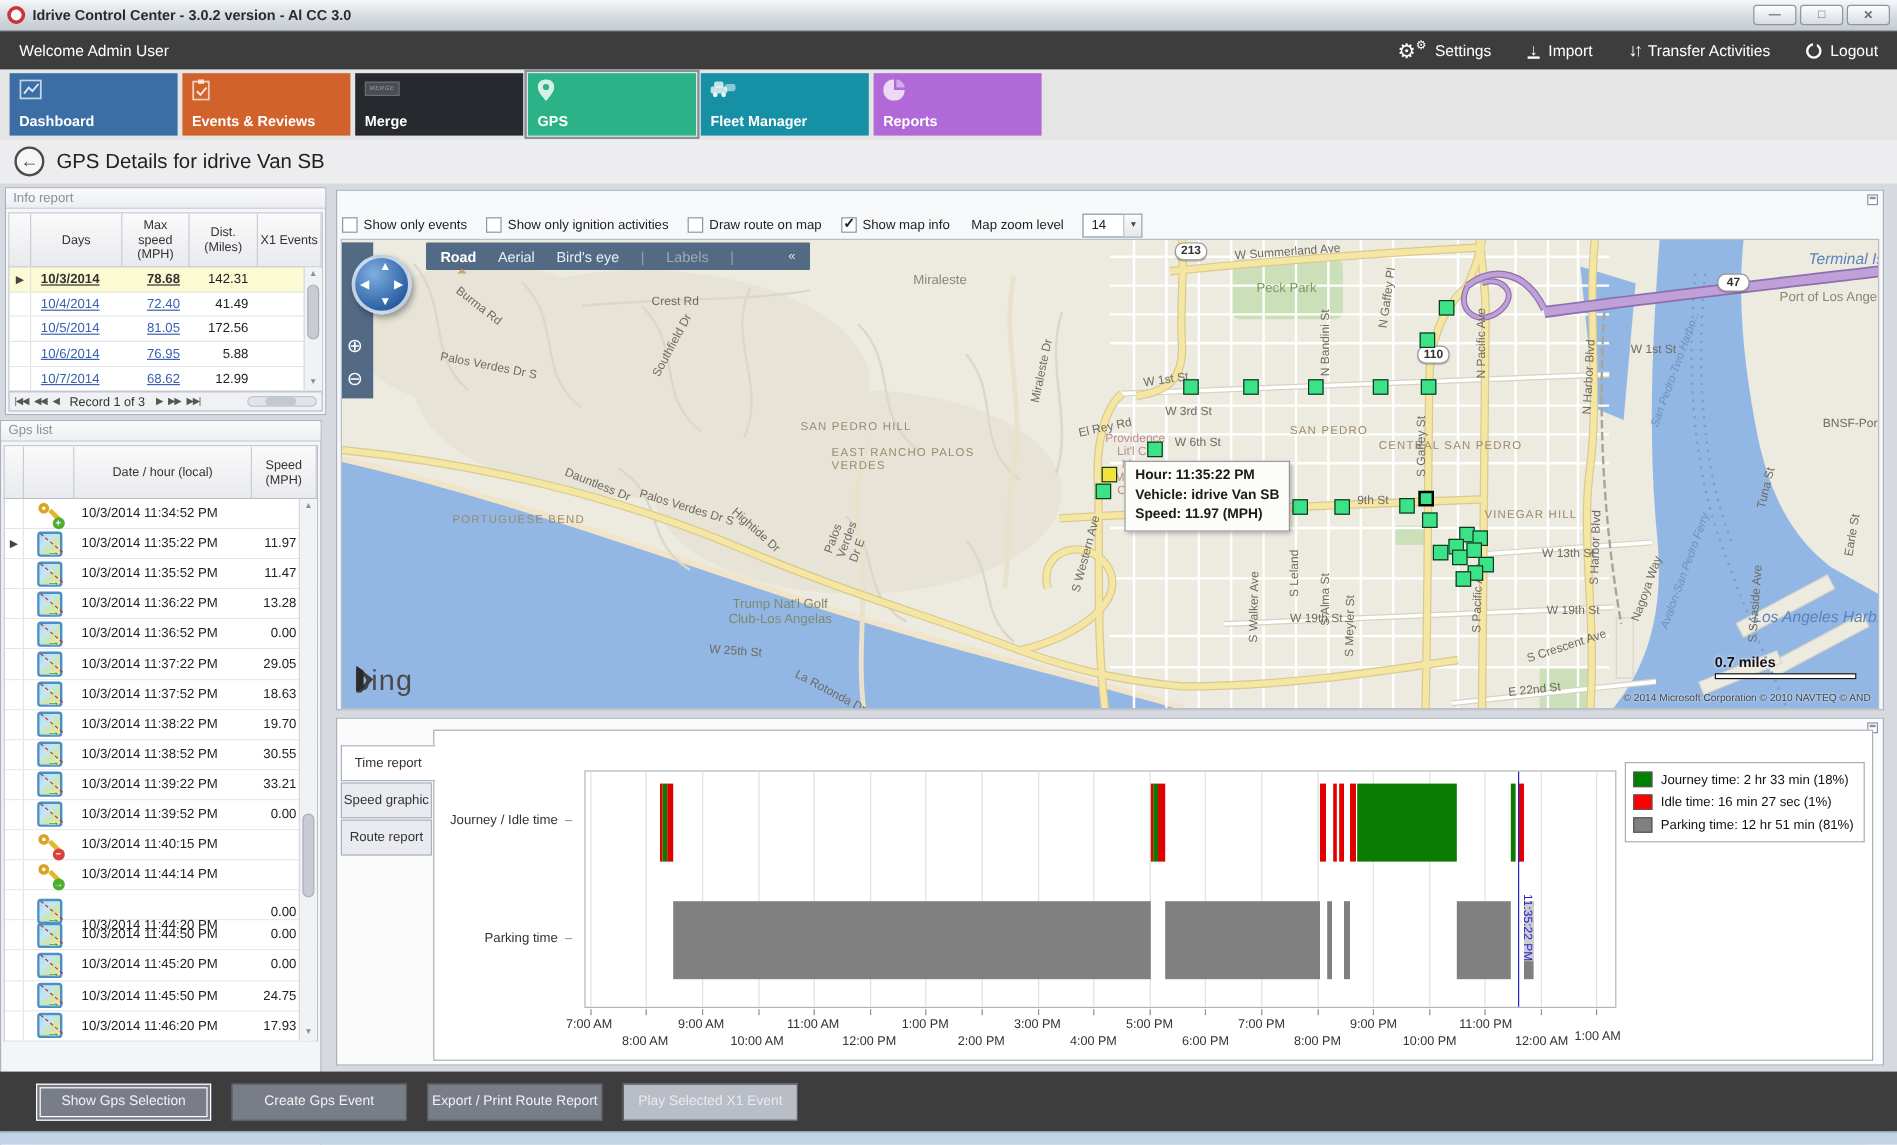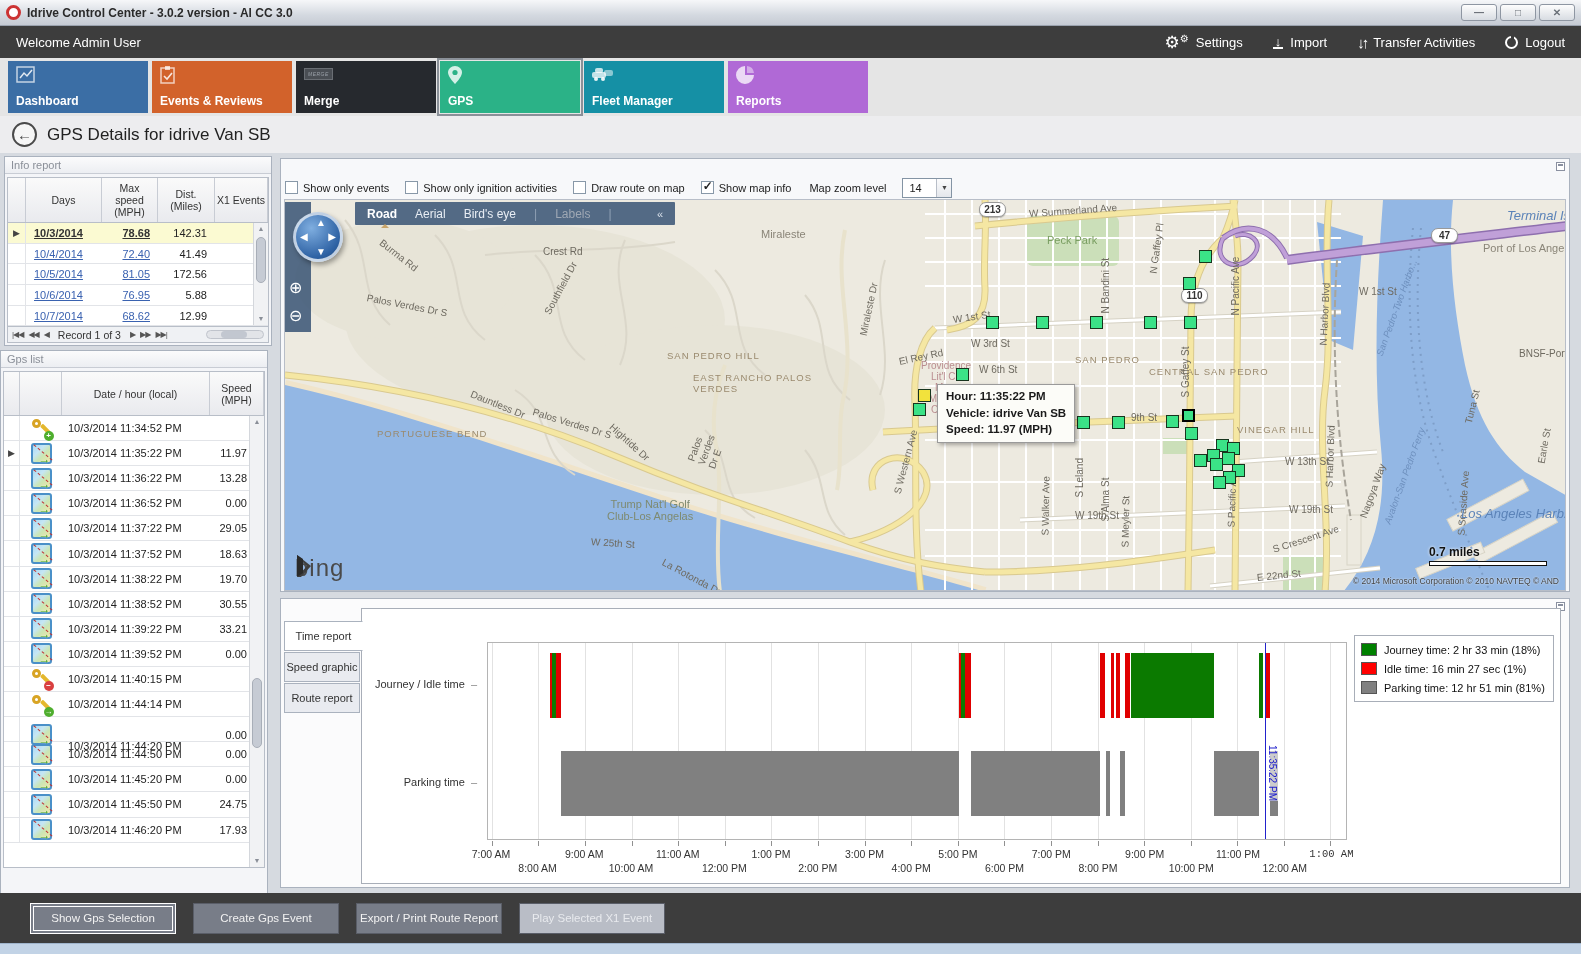--- a/index.html
+++ b/index.html
@@ -342,20 +342,28 @@
             <div style="padding-left: 6px;">10/3/2014 11:34:52 PM</div>
             <div class="num"></div>
           </div>
           <div class="g-row" style="grid-template-columns: 16px 42px 148px 45px; height: 25.1px;">
             <div class="gut">▶</div>
             <div>
               <div class="ic ic-map"></div>
             </div>
             <div style="padding-left: 6px;">10/3/2014 11:35:22 PM</div>
             <div class="num">11.97</div>
+          </div>
+          <div class="g-row" style="grid-template-columns: 16px 42px 148px 45px; height: 25.1px;">
+            <div class="gut"></div>
+            <div>
+              <div class="ic ic-map"></div>
+            </div>
+            <div style="padding-left: 6px;">10/3/2014 11:35:52 PM</div>
+            <div class="num">11.47</div>
           </div>
           <div class="g-row" style="grid-template-columns: 16px 42px 148px 45px; height: 25.1px;">
             <div class="gut"></div>
             <div>
               <div class="ic ic-map"></div>
             </div>
             <div style="padding-left: 6px;">10/3/2014 11:36:22 PM</div>
             <div class="num">13.28</div>
           </div>
           <div class="g-row" style="grid-template-columns: 16px 42px 148px 45px; height: 25.1px;">
@@ -858,21 +866,21 @@
           <div class="axlbl" style="left: 502.466px; top: 239px;">3:00 PM</div>
           <div class="axlbl" style="left: 549.163px; top: 253px;">4:00 PM</div>
           <div class="axlbl" style="left: 595.86px; top: 239px;">5:00 PM</div>
           <div class="axlbl" style="left: 642.557px; top: 253px;">6:00 PM</div>
           <div class="axlbl" style="left: 689.253px; top: 239px;">7:00 PM</div>
           <div class="axlbl" style="left: 735.95px; top: 253px;">8:00 PM</div>
           <div class="axlbl" style="left: 782.647px; top: 239px;">9:00 PM</div>
           <div class="axlbl" style="left: 829.344px; top: 253px;">10:00 PM</div>
           <div class="axlbl" style="left: 876.041px; top: 239px;">11:00 PM</div>
           <div class="axlbl" style="left: 922.738px; top: 253px;">12:00 AM</div>
-          <div class="axlbl" style="left: 969.434px; top: 239px; font-family: Liberation Mono, monospace;">1:00 AM</div>
+          <div class="axlbl" style="left: 969.434px; top: 249px;">1:00 AM</div>
         </div>
       <div id="row-labels">
           <div class="rowlbl" style="right: 1083px; top: 75px; position: absolute;">Journey / Idle time</div>
           <div class="rowlbl" style="right: 1083px; top: 173px; position: absolute;">Parking time</div>
         </div>
       <div class="legend" id="legend">
           <div class="legrow">
             <div class="legsw" style="background: rgb(0, 128, 0);"></div>
             <span>Journey time: 2 hr 33 min (18%)</span>
           </div>

